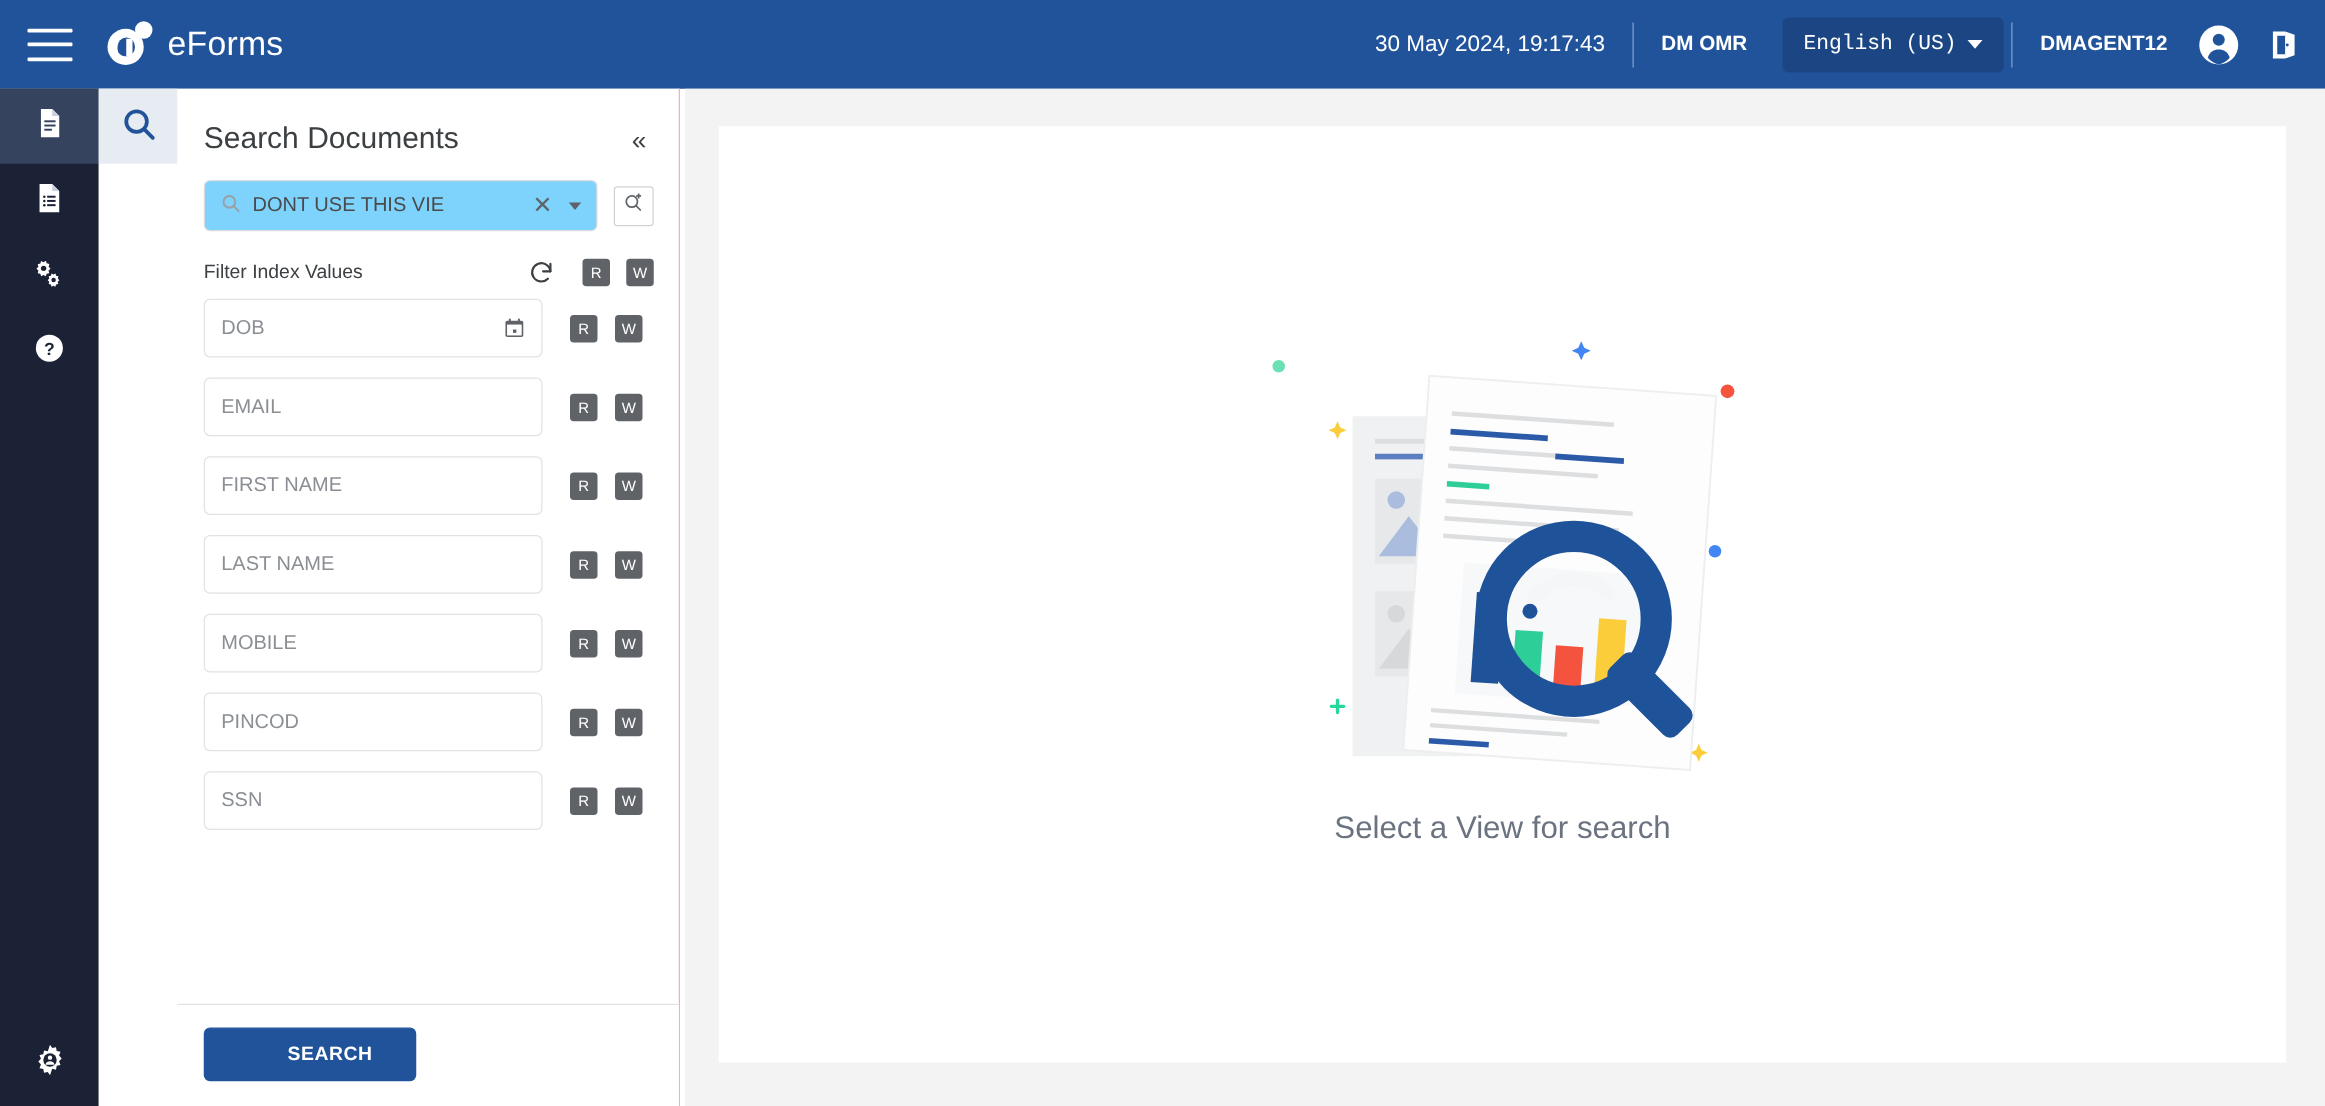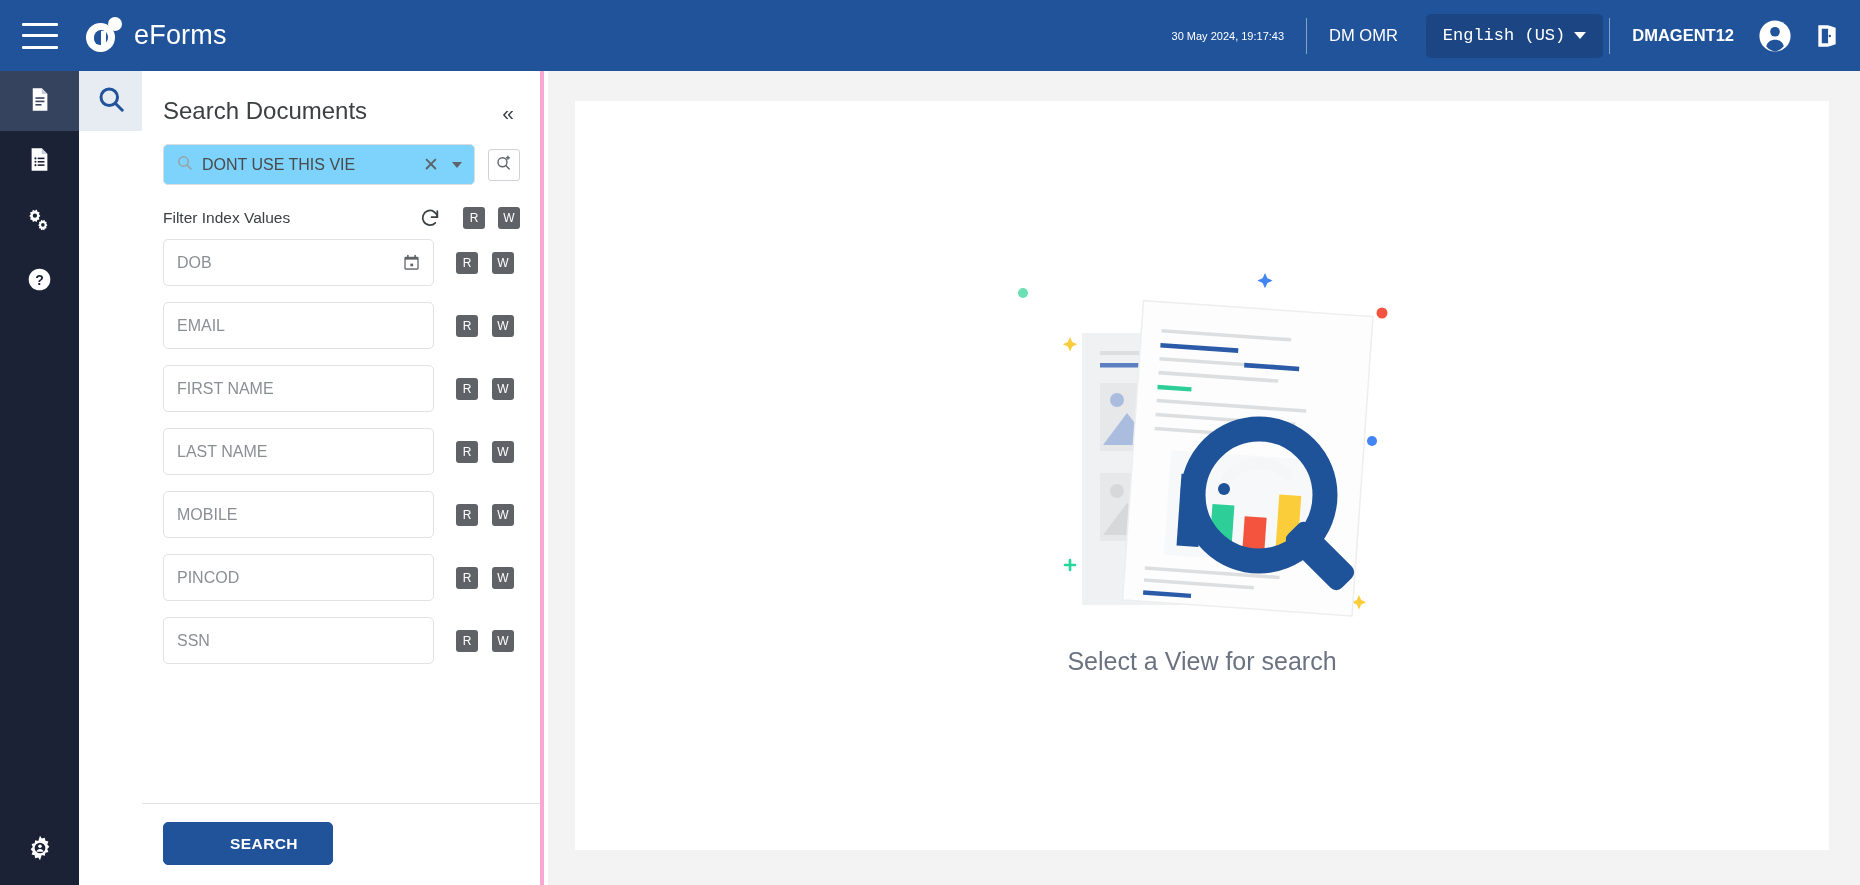--- a/index.html
+++ b/index.html
@@ -47,23 +47,23 @@
     position: absolute; right: 2px; top: 0px;
     width: 14px; height: 14px; border-radius: 50%;
     background: #ffffff;
   }
   .brand-name { font-size: 27px; letter-spacing: .2px; font-weight: 400; color: #fff; }
 
   .header-right {
     margin-left: auto; display: flex; align-items: center; height: 100%;
     padding-right: 20px; gap: 0;
   }
-  .h-datetime { font-size: 11px; padding: 0 22px; white-space: nowrap; }
+  .h-datetime { font-size: 18px; padding: 0 22px; white-space: nowrap; }
   .h-divider { width: 1px; height: 36px; background: rgba(255,255,255,.45); }
-  .h-org { font-size: 16.5px; padding: 0 22px; white-space: nowrap; font-weight: 400;}
+  .h-org { font-size: 16.5px; padding: 0 22px; white-space: nowrap; font-weight: 700;}
   .lang-select {
     background: #1B4683; border-radius: 5px;
     height: 44px; display: flex; align-items: center; gap: 9px;
     padding: 0 17px; font-size: 17px; cursor: pointer; margin: 0 6px; font-family: Liberation Mono, monospace;
   }
   .caret-down {
     width: 0; height: 0; border-left: 6px solid transparent;
     border-right: 6px solid transparent; border-top: 7px solid #fff;
   }
   .h-user { font-size: 16.5px; padding: 0 24px 0 22px; white-space: nowrap; font-weight:600; }
@@ -97,21 +97,21 @@
     display: flex; align-items: center; justify-content: center;
     cursor: pointer;
   }
   .tabcol-item.active { background: #E7ECF3; }
 
   
   .panel {
     position: absolute; top: 71px; left: 142px;
     width: 402px; height: 814px;
     background: #ffffff;
-    border-right: 4px solid #f9a8d4;
+    border-right: 1px solid #f9a8d4;
     display: flex; flex-direction: column;
   }
   .panel-head {
     display: flex; align-items: flex-start; justify-content: space-between;
     padding: 26px 28px 0 21px;
   }
   .panel-title { font-size: 24px; color: #3C4043; font-weight: 400; }
   .collapse-btn { color: #3C4043; font-size: 21px; cursor: pointer; line-height: 1; margin-top: 5px; letter-spacing:-2px;}
 
   .view-row { display: flex; align-items: center; gap: 13px; padding: 19px 20px 0 21px; }

